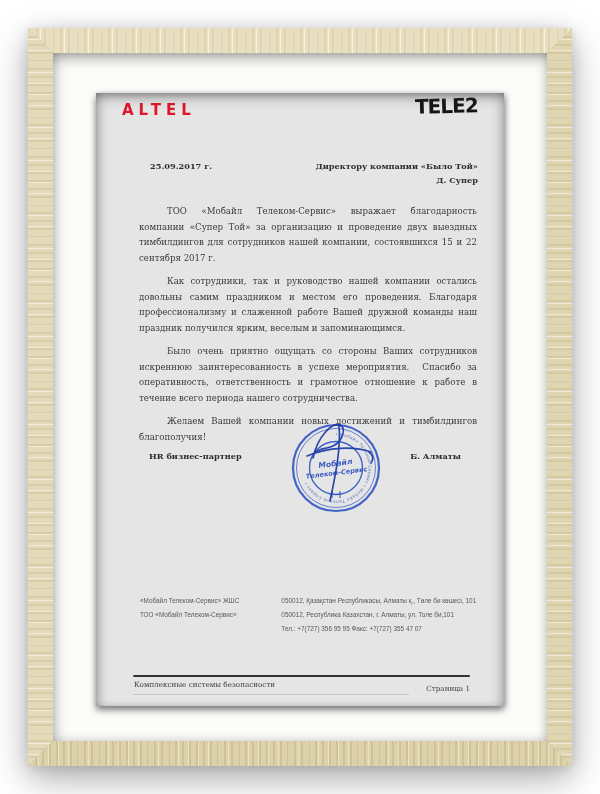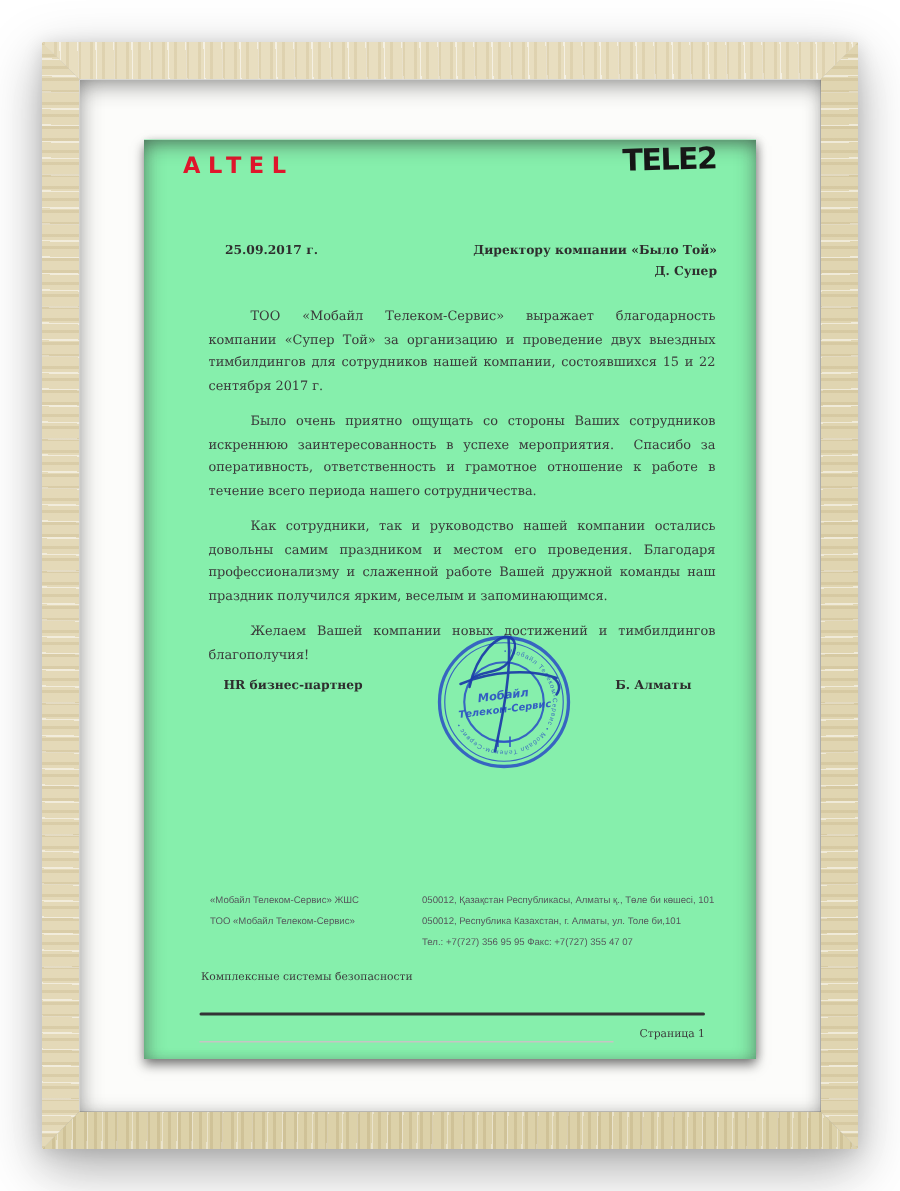--- a/index.html
+++ b/index.html
@@ -26,21 +26,21 @@
     background-image:repeating-linear-gradient(0deg,rgba(180,160,110,.22) 0 2px,rgba(255,255,255,0) 2px 8px),
       repeating-linear-gradient(-1deg,rgba(255,255,255,.5) 0 1px,rgba(255,255,255,0) 1px 11px);}
   
   .mat{position:absolute;inset:25px;background:#fcfcfa;}
   .mat::before{content:'';position:absolute;inset:0;pointer-events:none;z-index:4;
     box-shadow:inset 0 10px 14px -6px rgba(40,40,40,.45),
                inset 10px 0 14px -8px rgba(40,40,40,.28),
                inset -8px 0 12px -8px rgba(40,40,40,.22),
                inset 0 -8px 12px -8px rgba(40,40,40,.18);}
   
-  .page{position:absolute;left:43px;right:43px;top:40px;bottom:35px;background:#86efac;
+  .page{position:absolute;left:43px;right:43px;top:40px;bottom:35px;background:#e5e5e5;
     box-shadow:0 4px 7px rgba(30,30,30,.55),2px 0 5px rgba(30,30,30,.18);}
   .page::before{content:'';position:absolute;inset:0;pointer-events:none;z-index:6;
     box-shadow:inset 0 9px 11px -5px rgba(50,50,50,.50),
                inset 9px 0 11px -6px rgba(50,50,50,.32),
                inset -9px 0 11px -6px rgba(50,50,50,.28),
                inset 0 -4px 9px -6px rgba(50,50,50,.22);}
   .page *{box-sizing:border-box;}
   
   .altel{position:absolute;left:26px;top:8px;font-family:"DejaVu Sans","Liberation Sans",sans-serif;
     font-weight:bold;font-size:15px;letter-spacing:5px;color:#e0162c;}
@@ -62,21 +62,21 @@
   
   .stamp{position:absolute;left:180px;top:322px;width:130px;height:108px;z-index:3;}
   
   .contacts{position:absolute;left:44px;top:501px;font-family:"Liberation Sans","DejaVu Sans",sans-serif;
     font-size:6.4px;color:#55585c;line-height:14px;display:flex;}
   .contacts .col2{margin-left:42px;}
   
   .rule{position:absolute;left:37px;top:582px;width:337px;height:2.4px;background:#33343
 6;border-radius:1px;}
   .rule{position:absolute;left:37px;top:582px;width:337px;height:2.4px;background:#333436;border-radius:1px;}
-  .pagefooter-left{position:absolute;left:38px;top:553px;font-size:7.2px;color:#3c3c3c;}
+  .pagefooter-left{position:absolute;left:38px;top:587px;font-size:7.2px;color:#3c3c3c;}
   .pagefooter-right{position:absolute;right:34px;top:591px;font-size:7.2px;color:#3c3c3c;}
   .thinline{position:absolute;left:37px;top:601px;width:276px;height:1px;background:#c6c6c4;}
 </style>
 </head>
 <body>
 
 <div class="scene">
   <div class="frame-box">
     <div class="wood wood-top"></div>
     <div class="wood wood-bottom"></div>
@@ -92,22 +92,22 @@
         <div class="dateline">
           <span>25.09.2017 г.</span>
           <span class="addressee">
             <span>Директору компании «Было Той»</span><br>
             <span>Д. Супер</span>
           </span>
         </div>
 
         <div class="bodytext">
           <p>ТОО «Мобайл Телеком-Сервис» выражает благодарность компании «Супер Той» за организацию и проведение двух выездных тимбилдингов для сотрудников нашей компании, состоявшихся 15 и 22 сентября 2017 г.</p>
+          <p>Как сотрудники, так и руководство нашей компании остались довольны самим праздником и местом его проведения. Благодаря профессионализму и слаженной работе Вашей дружной команды наш праздник получился ярким, веселым и запоминающимся.</p>
           <p>Было очень приятно ощущать со стороны Ваших сотрудников искреннюю заинтересованность в успехе мероприятия.  Спасибо за оперативность, ответственность и грамотное отношение к работе в течение всего периода нашего сотрудничества.</p>
-          <p>Как сотрудники, так и руководство нашей компании остались довольны самим праздником и местом его проведения. Благодаря профессионализму и слаженной работе Вашей дружной команды наш праздник получился ярким, веселым и запоминающимся.</p>
           <p>Желаем Вашей компании новых достижений и тимбилдингов благополучия!</p>
         </div>
 
         <div class="sigrow">
           <span class="sig-left">HR бизнес-партнер</span>
           <span class="sig-right">Б. Алматы</span>
         </div>
 
         <div class="stamp">
           <svg width="130" height="108" viewBox="0 0 130 108">

